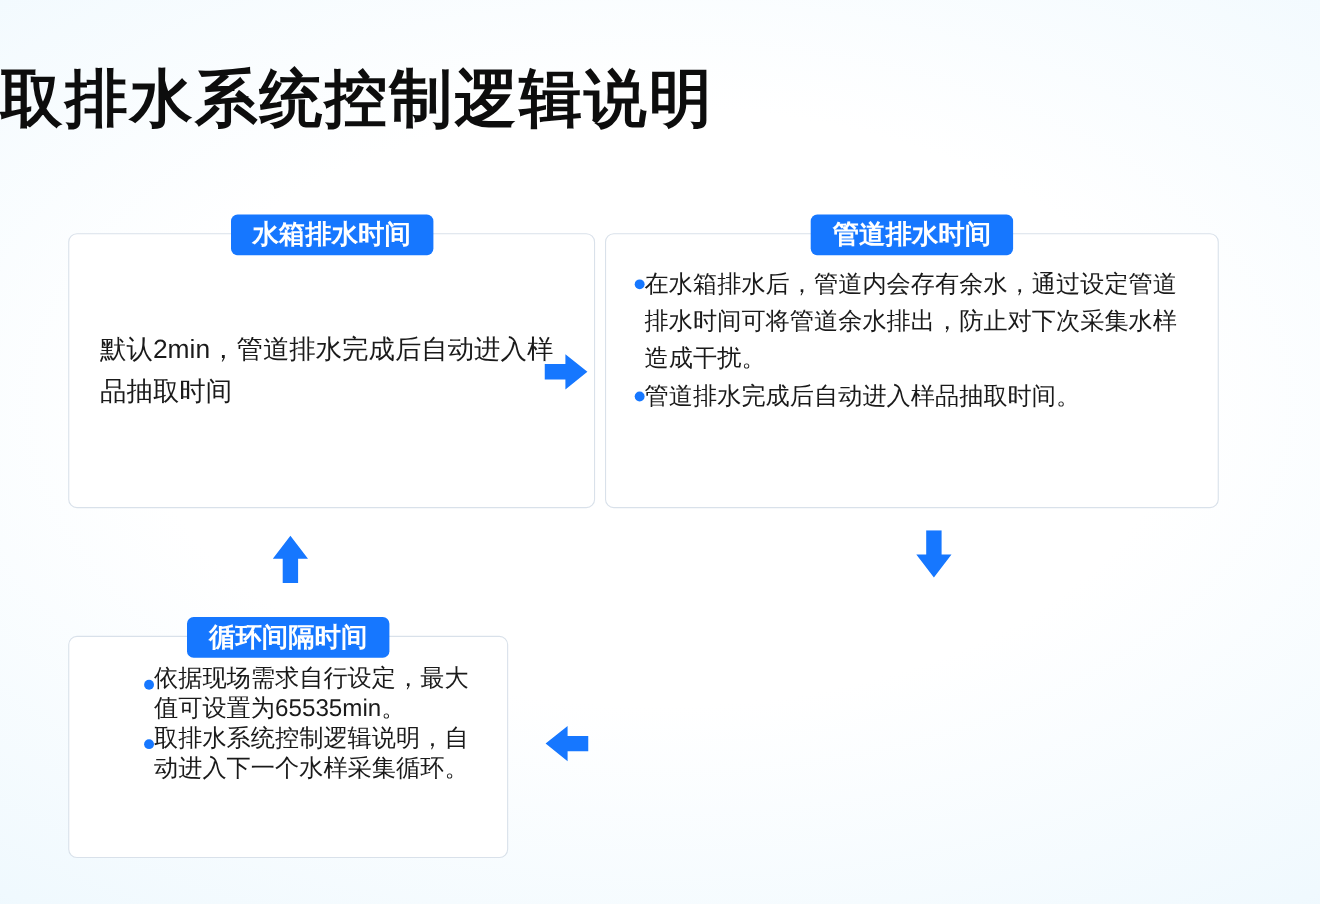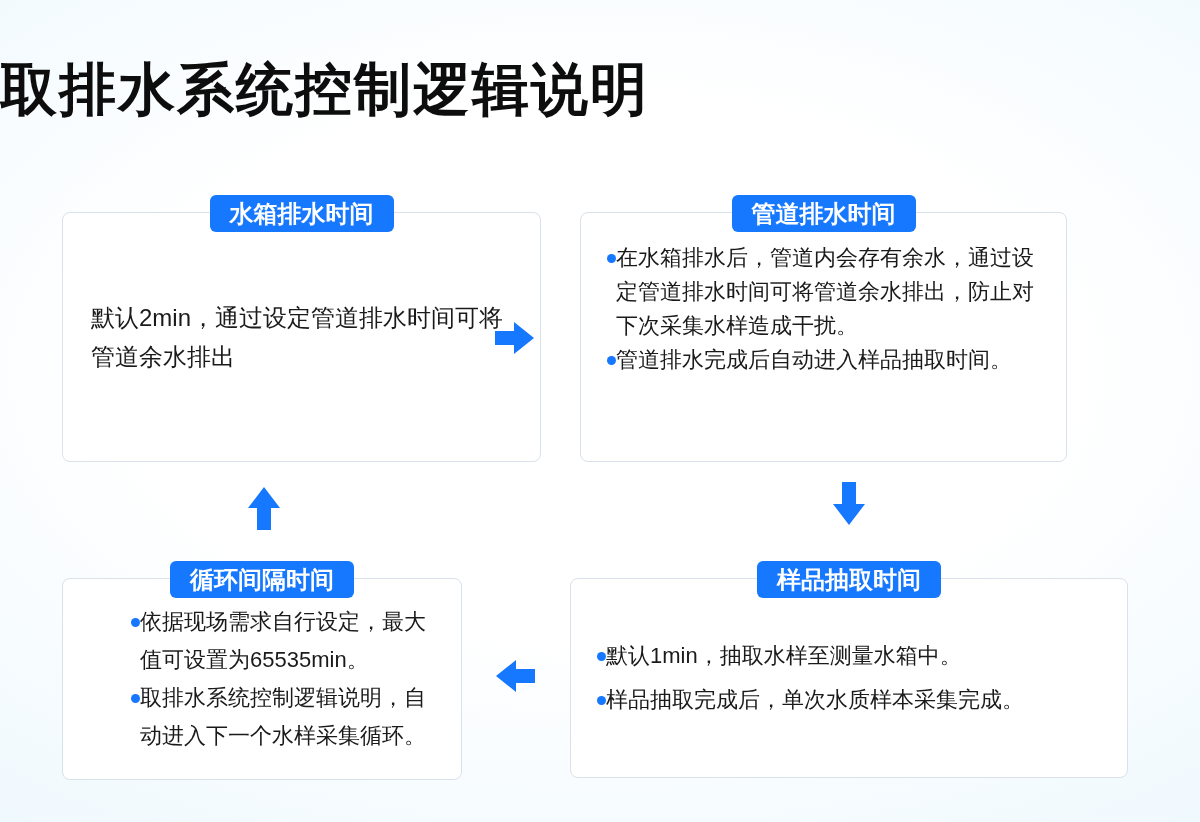--- a/index.html
+++ b/index.html
@@ -33,21 +33,21 @@
     letter-spacing: 2px;
     color: #0d0d0d;
   }
   .box {
     position: absolute;
     background: #ffffff;
     border: 1px solid var(--border);
     border-radius: 8px;
   }
   .box-tank   { left: 62px;  top: 212px; width: 479px; height: 250px; }
-  .box-pipe   { left: 580px; top: 212px; width: 487px; height: 250px; }
+  .box-pipe   { left: 550px; top: 212px; width: 558px; height: 250px; }
   .box-cycle  { left: 62px;  top: 578px; width: 400px; height: 202px; padding-left: 42px; }
   .box-sample { left: 570px; top: 578px; width: 558px; height: 200px; }
   .badge {
     position: absolute;
     top: -18px;
     left: 50%;
     transform: translateX(-50%);
     height: 37px;
     line-height: 37px;
     padding: 0 20px;
@@ -83,21 +83,21 @@
     height: 9px;
     margin-top: 13px;
     border-radius: 50%;
     background: var(--accent);
   }
   .box-pipe .bullets { padding-top: 28px; }
   .box-cycle .bullets {
     padding-top: 24px;
     font-size: 23px;
   }
-  .box-cycle .bullets li { line-height: 38px; }
+  .box-cycle .bullets li { line-height: 27px; }
   .box-cycle .dot { margin-top: 15px; }
   .box-sample .bullets {
     height: 100%;
     display: flex;
     flex-direction: column;
     justify-content: center;
     gap: 10px;
   }
   .box-sample .bullets li { line-height: 34px; }
   .arrow {
@@ -112,21 +112,21 @@
 </style>
 </head>
 <body>
 
 <div class="canvas">
 
   <h1 class="title">取排水系统控制逻辑说明</h1>
 
   <section class="box box-tank">
     <div class="badge">水箱排水时间</div>
-    <p class="plain-text">默认2min，通过设定管道排水时间可将管道余水排出</p>
+    <p class="plain-text">默认2min，管道排水完成后自动进入样品抽取时间</p>
   </section>
 
   <section class="box box-pipe">
     <div class="badge">管道排水时间</div>
     <ul class="bullets">
       <li>
         <span class="dot"></span>
         <span>在水箱排水后，管道内会存有余水，通过设定管道排水时间可将管道余水排出，防止对下次采集水样造成干扰。</span>
       </li>
       <li>
@@ -143,33 +143,20 @@
         <span class="dot"></span>
         <span>依据现场需求自行设定，最大值可设置为65535min。</span>
       </li>
       <li>
         <span class="dot"></span>
         <span>取排水系统控制逻辑说明，自动进入下一个水样采集循环。</span>
       </li>
     </ul>
   </section>
 
-  <section class="box box-sample">
-    <div class="badge">样品抽取时间</div>
-    <ul class="bullets">
-      <li>
-        <span class="dot"></span>
-        <span>默认1min，抽取水样至测量水箱中。</span>
-      </li>
-      <li>
-        <span class="dot"></span>
-        <span>样品抽取完成后，单次水质样本采集完成。</span>
-      </li>
-    </ul>
-  </section>
 
   <span class="arrow arrow-right">
     <svg width="40" height="34" viewBox="0 0 40 34" aria-hidden="true">
       <path d="M0 10 H19 V1 L39 17 L19 33 V24 H0 Z" fill="#1677ff"></path>
     </svg>
   </span>
 
   <span class="arrow arrow-down">
     <svg width="34" height="44" viewBox="0 0 34 44" aria-hidden="true">
       <path d="M10 0 V22 H1 L17 43 L33 22 H24 V0 Z" fill="#1677ff"></path>

